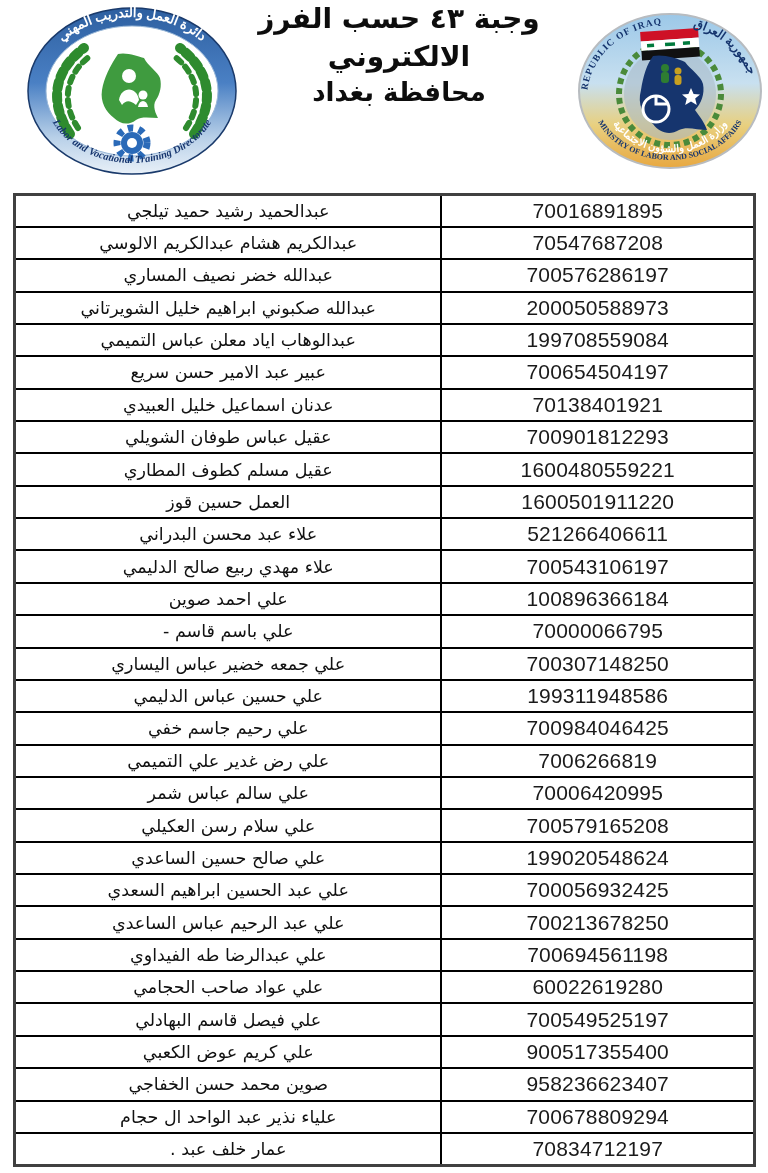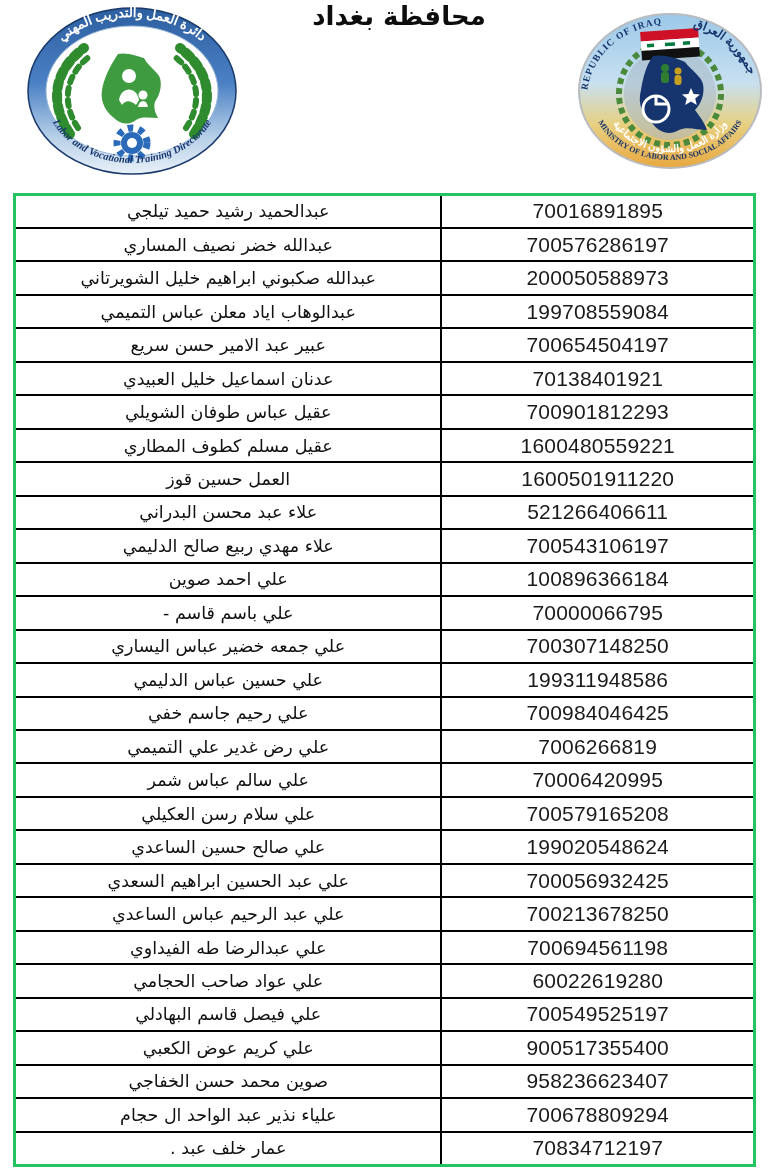--- a/index.html
+++ b/index.html
@@ -14,21 +14,21 @@
   }
   .title-line1{font-size:28px;font-weight:700;line-height:1.35;}
   .title-line2{font-size:26px;font-weight:700;line-height:1.3;}
   .logo-left{position:absolute;left:26px;top:6px;width:212px;height:170px;}
   .logo-right{position:absolute;right:5px;top:12px;width:186px;height:158px;}
   svg{display:block;}
   
   table.roster{
     position:absolute;left:13px;top:193px;width:743px;height:974px;
     border-collapse:collapse;table-layout:fixed;
-    border:3px solid #22c55e;
+    border:3px solid #404040;
   }
   table.roster td{
     border:2px solid #000;
     padding:0 6px;vertical-align:middle;text-align:center;
     overflow:hidden;white-space:nowrap;
   }
   td.name-cell{
     width:58%;direction:rtl;
     font-family:"DejaVu Sans",sans-serif;
     font-size:17.5px;color:#111;
@@ -38,20 +38,21 @@
     font-family:"Liberation Sans",sans-serif;
     font-size:21px;color:#1a1a1a;letter-spacing:0.2px;margin-left:25px;
   }
   tr.roster-row{height:31.4px;}
   .arc-text{font-family:"Liberation Serif",serif;}
 </style>
 </head>
 <body>
 
 <div class="title-block">
+  <div class="title-line1">وجبة ٤٣ حسب الفرز الالكتروني</div>
   <div class="title-line2">محافظة بغداد</div>
 </div>
 
 <div class="logo-left">
   <svg width="212" height="170" viewBox="0 0 212 170">
     <defs>
       <linearGradient id="ringGrad" x1="0" y1="0" x2="0" y2="1">
         <stop offset="0%" stop-color="#2d5fa0"></stop>
         <stop offset="45%" stop-color="#4a80c4"></stop>
         <stop offset="78%" stop-color="#b8d0e8"></stop>
@@ -151,20 +152,24 @@
   </svg>
 </div>
 
 <table class="roster">
   <tbody>
   <tr class="roster-row">
     <td class="name-cell">عبدالحميد رشيد حميد تيلجي</td>
     <td class="num-cell">70016891895</td>
   </tr>
 
+  <tr class="roster-row">
+    <td class="name-cell">عبدالكريم هشام عبدالكريم الالوسي</td>
+    <td class="num-cell">70547687208</td>
+  </tr>
 
   <tr class="roster-row">
     <td class="name-cell">عبدالله خضر نصيف المساري</td>
     <td class="num-cell">700576286197</td>
   </tr>
 
   <tr class="roster-row">
     <td class="name-cell">عبدالله صكبوني ابراهيم خليل الشويرتاني</td>
     <td class="num-cell">200050588973</td>
   </tr>

